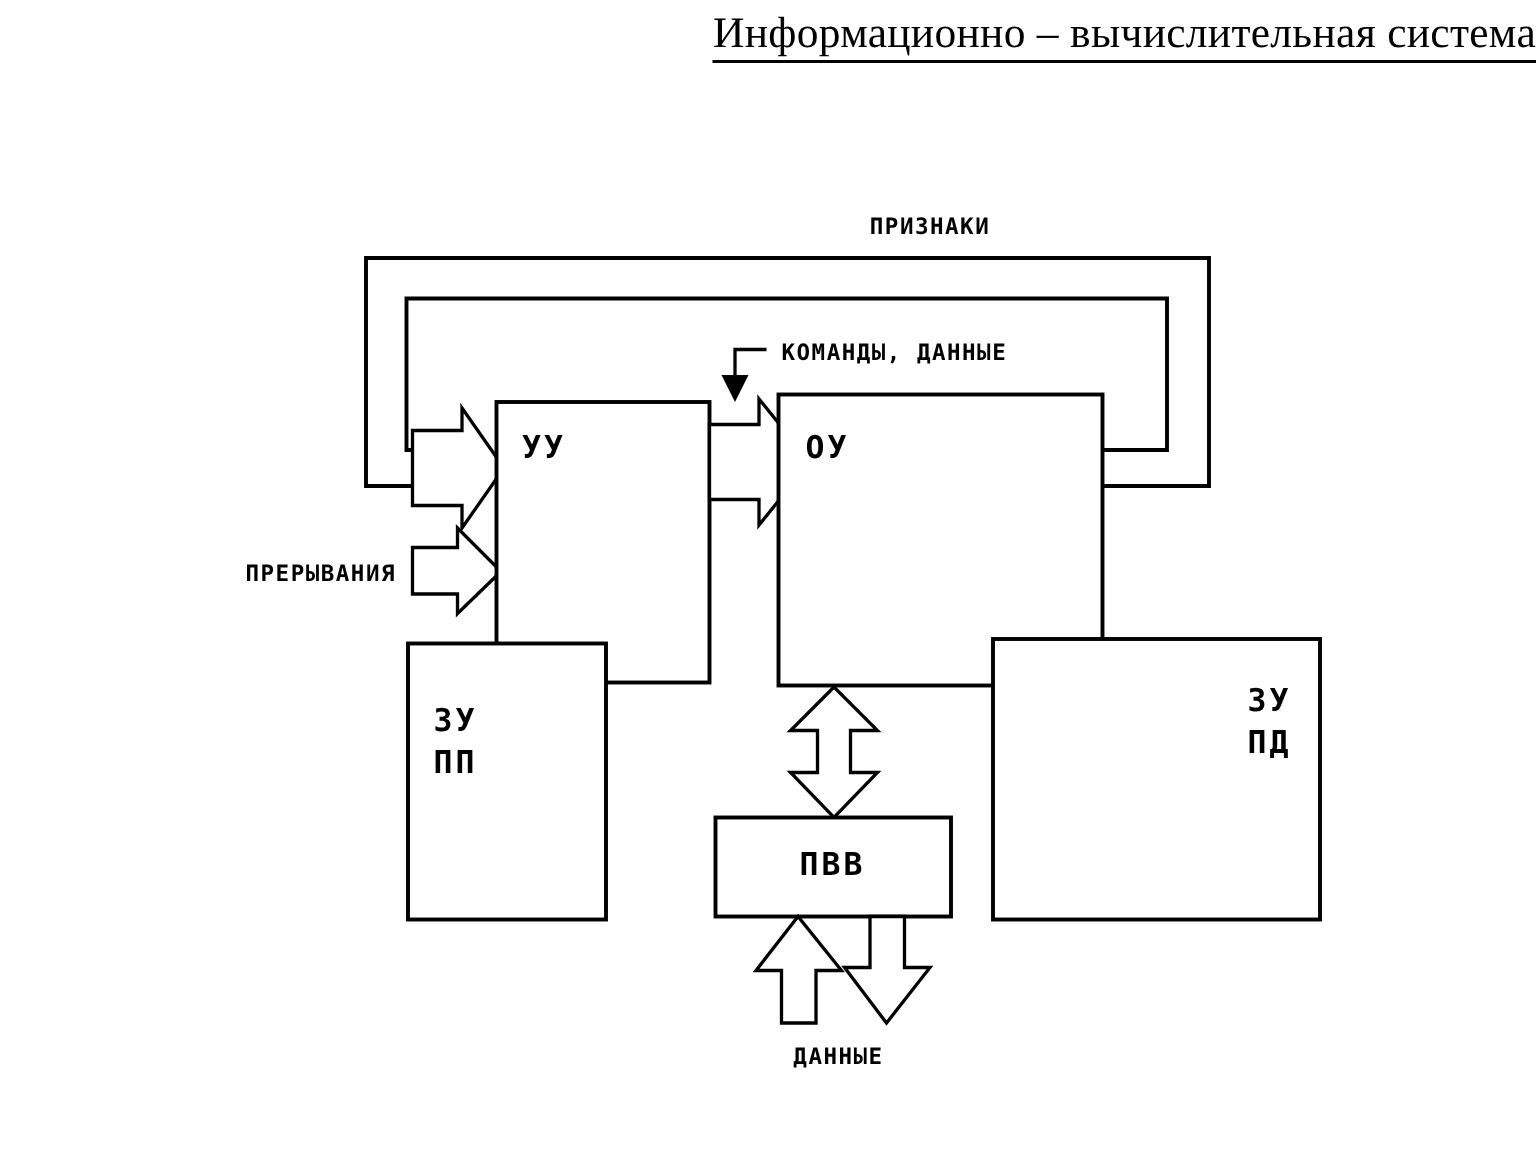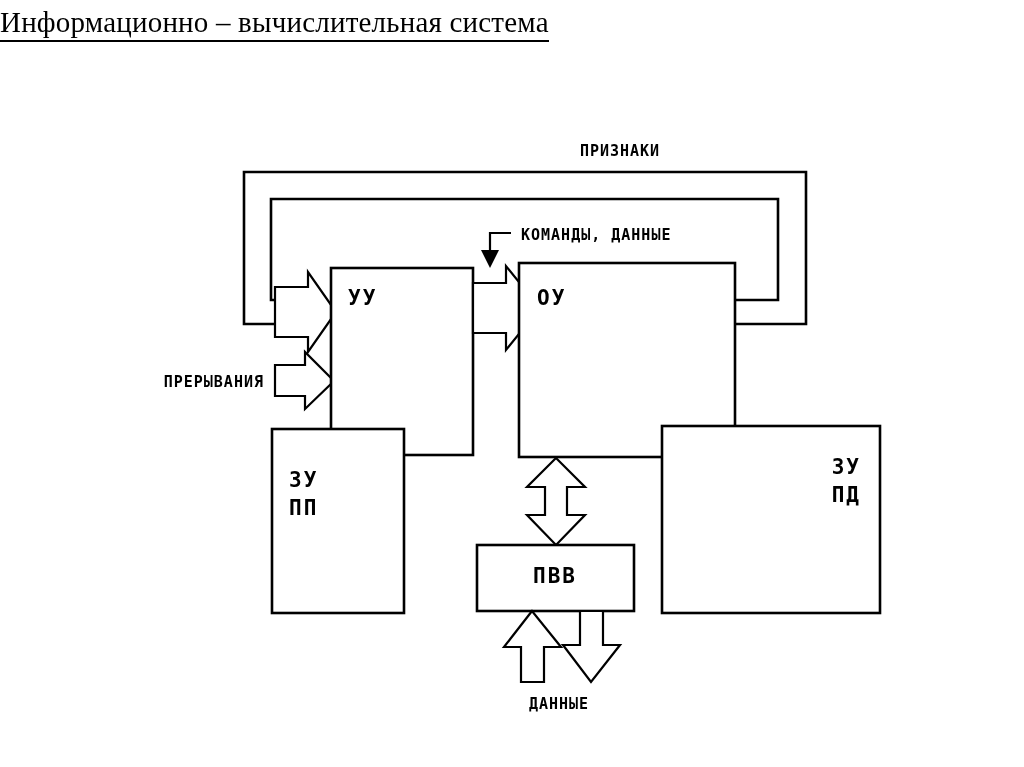--- a/index.html
+++ b/index.html
@@ -17,21 +17,21 @@
     position: relative;
     width: 1024px;
     height: 767px;
     background: #ffffff;
   }
   #title {
     position: absolute;
     left: 0;
     top: 6px;
     width: 1024px;
-    text-align: left;
+    text-align: right;
     font-family: "Liberation Serif", serif;
     font-size: 29px;
     font-weight: 400;
     color: #000000;
     letter-spacing: 0.2px;
   }
   #title .title-underline {
     border-bottom: 2px solid #000000;
     padding-bottom: 2px;
   }

